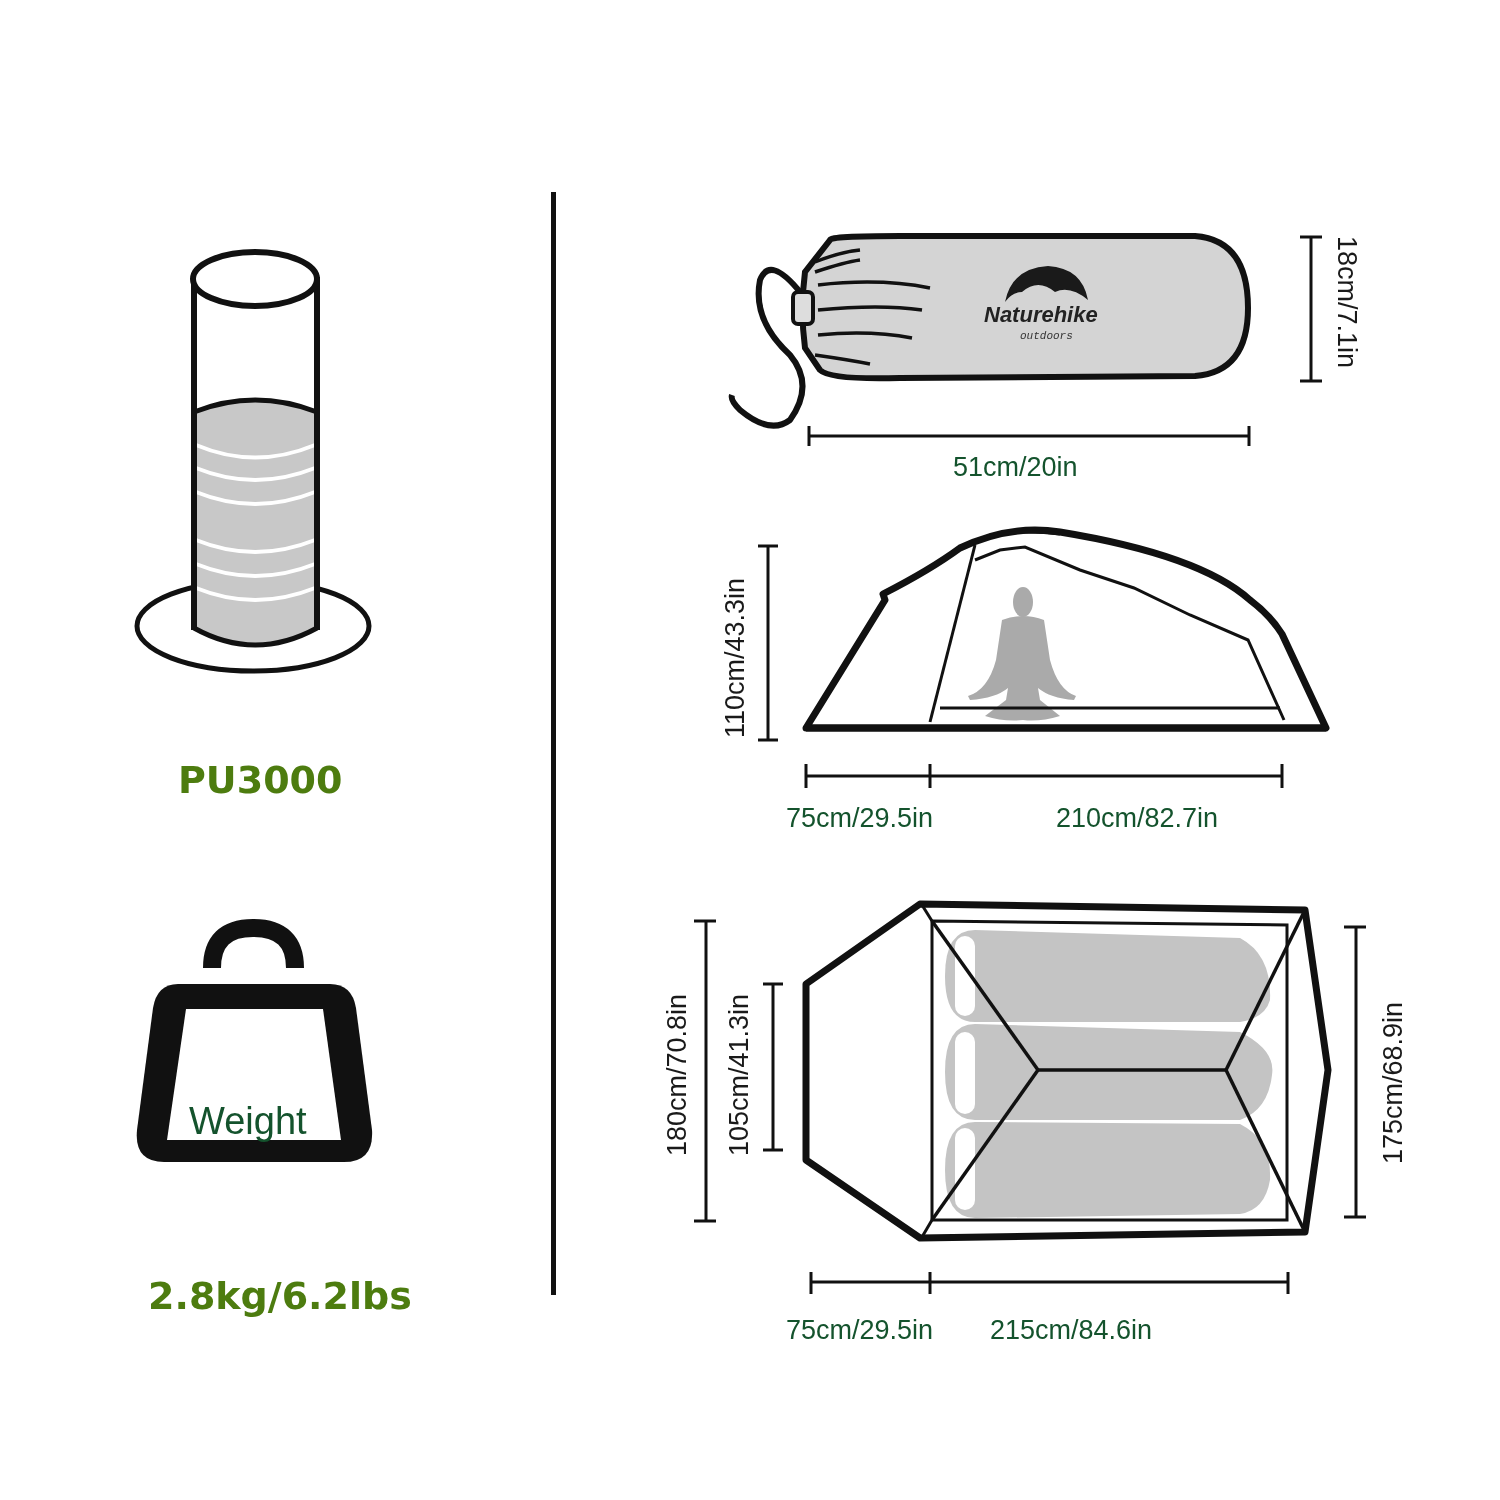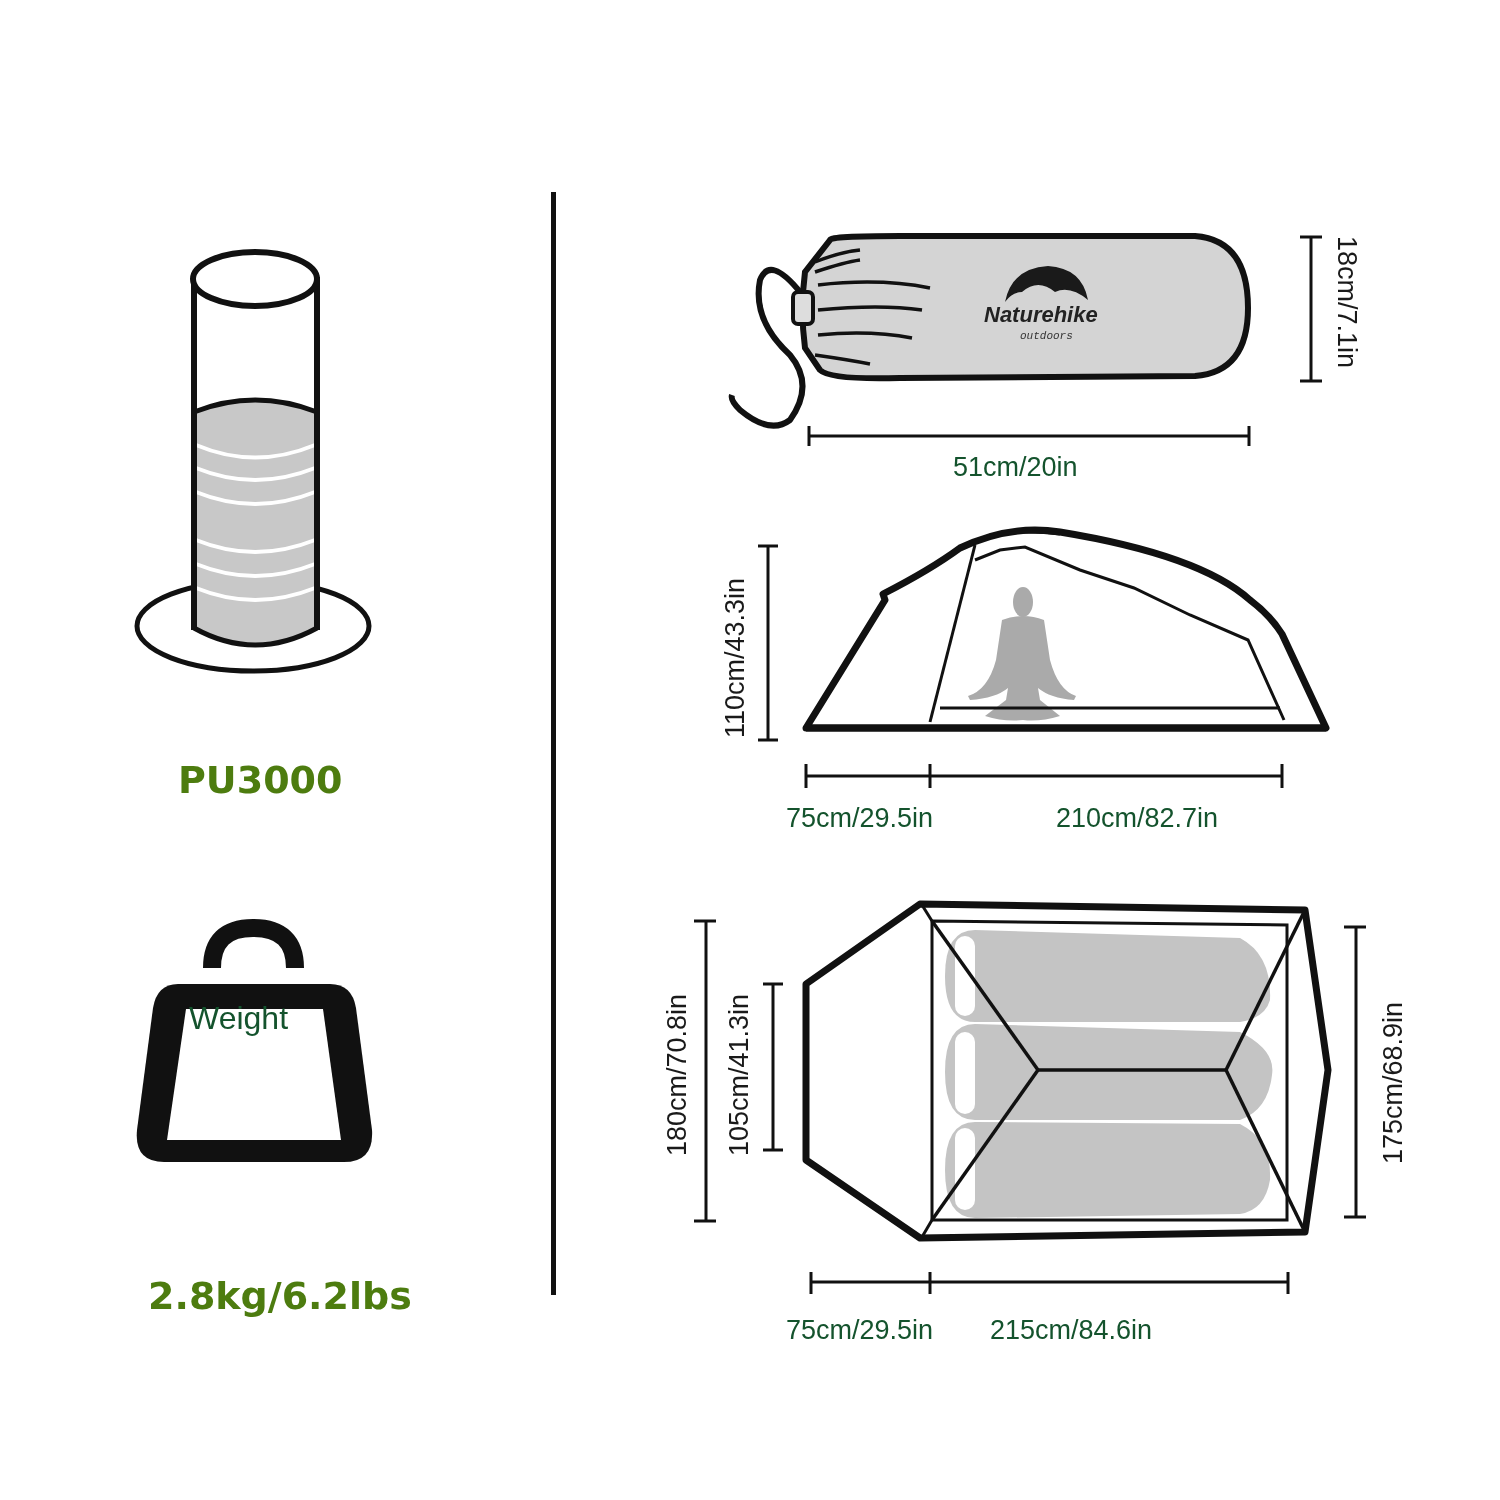--- a/index.html
+++ b/index.html
@@ -45,21 +45,21 @@
 </div>
 
 <div>
   <svg width="400" height="1200" viewBox="0 0 400 1200" style="left:0;top:0;">
 
     <path d="M212 968 Q212 928 253 928 Q295 928 295 968" fill="none" stroke="#111" stroke-width="18"></path>
 
     <path d="M178 984 L330 984 Q352 984 356 1008 L372 1130 Q374 1162 344 1162 L164 1162 Q134 1162 137 1130 L153 1008 Q157 984 178 984 Z" fill="#111"></path>
     <path d="M186 1009 L323 1009 L341 1140 L167 1140 Z" fill="#fff"></path>
   </svg>
-  <div class="lbl" style="left:189px;top:1000px;font-size:32px;">Weight</div>
+  <div class="lbl" style="left:189px;top:1100px;font-size:38px;">Weight</div>
   <div class="big" style="left:148px;top:1274px;">2.8kg/6.2lbs</div>
 </div>
 
 <div class="divider"></div>
 
 <div>
   <svg width="1500" height="500" viewBox="0 0 1500 500">
 
     <path d="M830 240 Q830 236 900 236 L1195 236 Q1248 240 1248 308 Q1248 372 1195 376 L900 378 Q830 380 820 370 L805 348 Q800 310 805 272 Z" fill="#d4d4d4" stroke="#111" stroke-width="6"></path>
 

